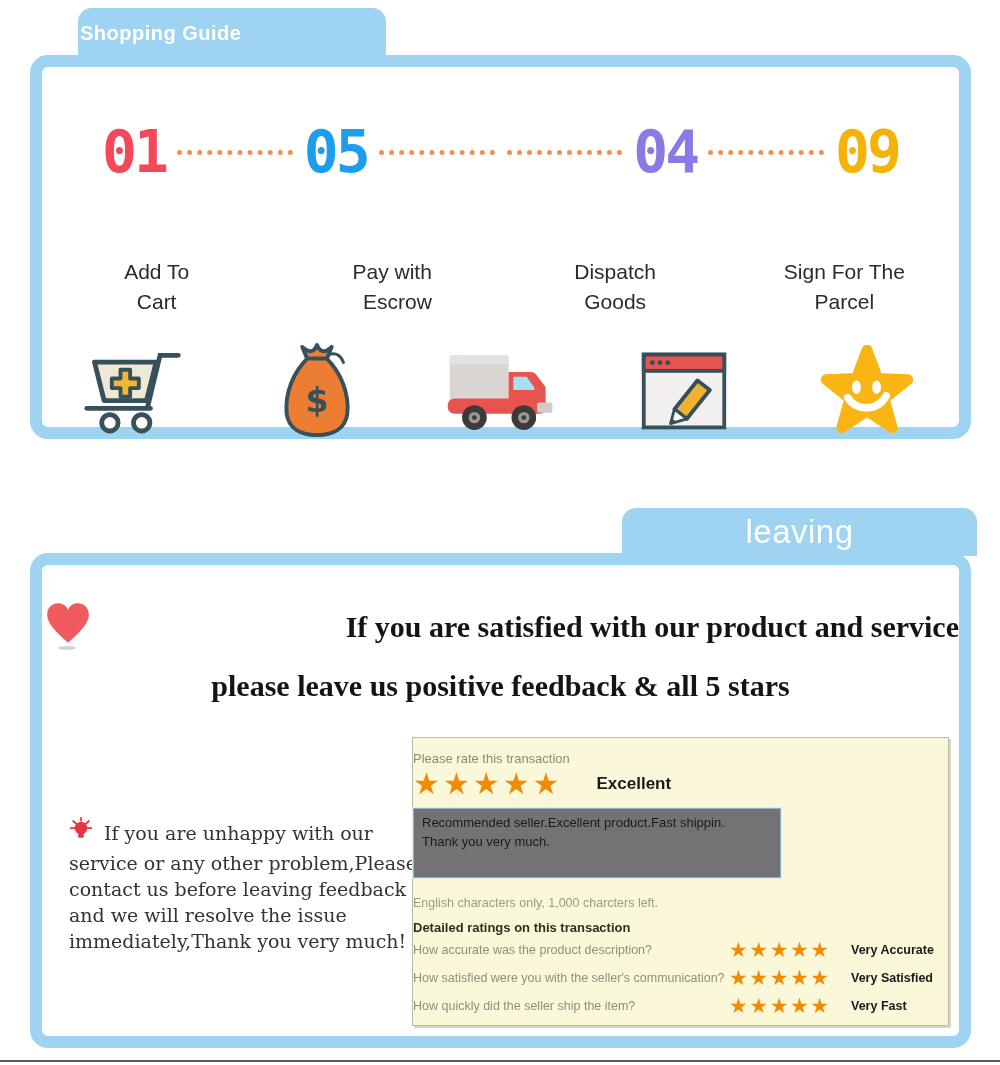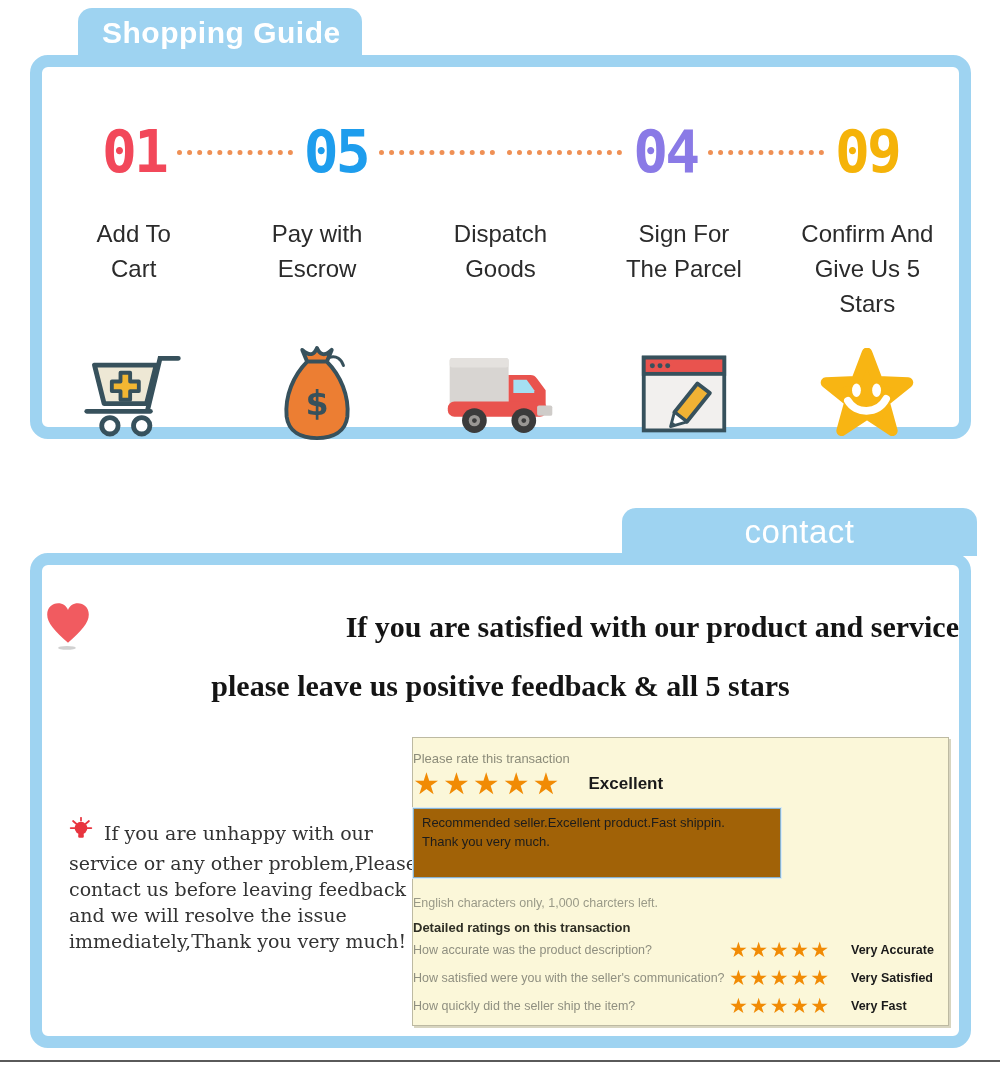--- a/index.html
+++ b/index.html
@@ -1,55 +1,55 @@
 <!DOCTYPE html>
 <html><head>
 <meta charset="utf-8">
 <style>
   * { margin:0; padding:0; box-sizing:border-box; }
   body { background:#fff; font-family:"Liberation Sans", sans-serif; }
   .page { position:relative; width:1000px; height:1065px; background:#fff; overflow:hidden; }
 
   
   .tab { position:absolute; background:#9ed3f1; color:#fff; border-radius:14px 14px 0 0; display:flex; align-items:center; }
-  .tab-sg { left:78px; top:8px; width:284px; height:50px; font-size:30px; font-weight:bold; padding-left:24px; letter-spacing:.5px; }
+  .tab-sg { left:78px; top:8px; width:308px; height:50px; font-size:20px; font-weight:bold; padding-left:2px; letter-spacing:.5px; }
   .tab-fb { left:622px; top:508px; width:355px; height:48px; font-size:33px; font-weight:400; justify-content:center; letter-spacing:.5px; }
   .panel { position:absolute; left:30px; width:941px; background:#fff; border:12px solid #9ed3f1; border-radius:18px; }
   .panel-sg { top:55px; height:384px; }
   .panel-fb { top:553px; height:495px; }
 
   
   .nums-row { display:flex; align-items:center; margin-top:56px; padding:0 55px; height:58px; }
   .num { width:74px; text-align:center; font-family:"DejaVu Sans Mono", monospace; font-weight:800; font-size:58px; line-height:58px; letter-spacing:-3px; }
   .dots { flex:1; border-top:5px dotted #ef9055; margin:0 6px; height:0; }
   .labels-row { display:flex; margin-top:36px; }
   .labels-row .cell, .icons-row .cell { flex:1; display:flex; justify-content:center; }
-  .step-label { text-align:center; font-size:24px; color:#2b2b2b; line-height:1.45; }
+  .step-label { text-align:center; font-size:21px; color:#2b2b2b; line-height:1.45;margin-top:40px; }
   .labels-row .cell:nth-child(1) .step-label { max-width:92px; }
-  .labels-row .cell:nth-child(2) .step-label { max-width:92px; }
+  .labels-row .cell:nth-child(2) .step-label { max-width:92px;text-align:right; }
   .labels-row .cell:nth-child(3) .step-label { max-width:100px; }
   .labels-row .cell:nth-child(4) .step-label { max-width:128px; }
   .labels-row .cell:nth-child(5) .step-label { max-width:148px; }
   .icons-row { display:flex; margin-top:24px; height:102px; align-items:center; }
 
   
   .headline { display:flex; justify-content:space-between; align-items:center; gap:16px; margin-top:34px; }
   .headline-text { font-family:"Liberation Serif", serif; font-weight:600; font-size:30px; color:#141414; }
   .headline2 { text-align:center; font-family:Liberation Serif, serif; font-weight:600; font-size:30px; color:#141414; margin-top:14px; }
   .note { position:absolute; left:27px; top:252px; width:352px; font-family:"DejaVu Serif", serif; font-size:19px; line-height:1.37; color:#333; }
   .bulb { vertical-align:-4px; margin-right:5px; }
 
   
   .form { position:absolute; left:370px; top:172px; width:537px; height:289px; background:#fbf7d9; border:1px solid #bdbaa2; box-shadow:2px 2px 0 #d8d5c0; padding:13px 0; }
   .muted { color:#8c8c7a; font-size:13px; }
   .stars { color:#f18b05; }
   .rate-row { display:flex; align-items:center; margin-top:2px; }
   .rate-row .stars { font-size:30px; letter-spacing:3px; line-height:32px; }
-  .rate-value { font-size:17px; font-weight:bold; color:#1a1a1a; margin-left:26px; }
-  .comment-box { width:368px; height:70px; background:#a16207; border:1px solid #89b3cf; box-shadow:0 0 0 1px #d9ebf5; margin-top:8px; padding:5px 8px; font-size:13px; color:#1c1c1c; line-height:1.45; }
+  .rate-value { font-size:17px; font-weight:bold; color:#1a1a1a; margin-left:34px; }
+  .comment-box { width:368px; height:70px; background:#737373; border:1px solid #89b3cf; box-shadow:0 0 0 1px #d9ebf5; margin-top:8px; padding:5px 8px; font-size:13px; color:#1c1c1c; line-height:1.45; }
   .chars-hint { margin-top:18px; font-size:12.5px; color:#9a9a88; }
   .detailed-label { margin-top:10px; font-size:13px; color:#2e2e24; font-weight:600; }
   .dr-row { display:flex; align-items:center; height:27px; margin-top:1px; }
   .dr-q { width:316px; font-size:12.5px; color:#8f8f80; }
   .dr-row .stars { font-size:21px; letter-spacing:1.5px; width:122px; }
   .dr-v { font-size:12.5px; font-weight:600; color:#1a1a1a; }
 
   .bottom-line { position:absolute; left:0; right:0; top:1060px; height:2px; background:#5a5a5a; }
 </style>
 </head>
@@ -79,23 +79,20 @@
           <div class="step-label">Add To Cart</div>
         </div>
       <div class="cell">
           <div class="step-label">Pay with Escrow</div>
         </div>
       <div class="cell">
           <div class="step-label">Dispatch Goods</div>
         </div>
       <div class="cell">
           <div class="step-label">Sign For The Parcel</div>
-        </div>
-      <div class="cell">
-          <div class="step-label">Confirm And Give Us 5 Stars</div>
         </div>
     </div>
 
     <div class="icons-row">
       <div class="cell">
         <span>
           <svg width="106" height="92" viewBox="0 0 110 92">
             <path d="M14,16 L78,16 L68,56 L24,56 Z" fill="#eee8d5" stroke="#37515c" stroke-width="5" stroke-linejoin="round"></path>
             <path d="M41,24 h10 v9 h9 v10 h-9 v9 h-10 v-9 h-9 v-10 h9 Z" fill="#f2b632" stroke="#37515c" stroke-width="4" stroke-linejoin="round"></path>
             <path d="M101,9 H82 L69,63" fill="none" stroke="#37515c" stroke-width="5" stroke-linecap="round"></path>
@@ -154,21 +151,21 @@
             <ellipse cx="39" cy="44" rx="4.6" ry="7" fill="#fff"></ellipse>
             <ellipse cx="60" cy="44" rx="4.6" ry="7" fill="#fff"></ellipse>
             <path d="M30,55 C38,69 61,70 70,53" fill="none" stroke="#fff" stroke-width="8" stroke-linecap="round"></path>
           </svg>
         </span>
       </div>
     </div>
   </div>
 
   <div class="tab tab-fb">
-    <span>contact</span>
+    <span>leaving</span>
   </div>
 
   <div class="panel panel-fb">
 
     <div class="headline">
       <span>
         <svg width="52" height="52" viewBox="0 0 100 100">
           <ellipse cx="48" cy="94" rx="17" ry="3.5" fill="#bdbdbd" opacity="0.7"></ellipse>
           <path d="M50,84 C24,62 10,46 10,30 C10,16 20,8 31,8 C40,8 47,13 50,21 C53,13 60,8 69,8 C80,8 90,16 90,30 C90,46 76,62 50,84 Z" fill="#f15b60"></path>
         </svg>

